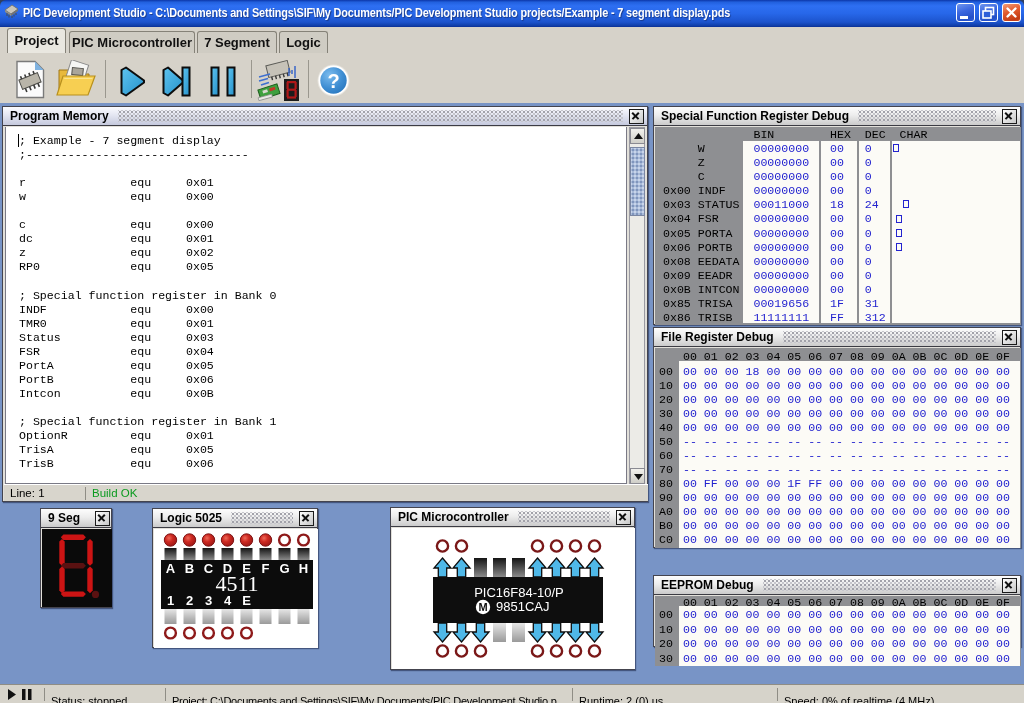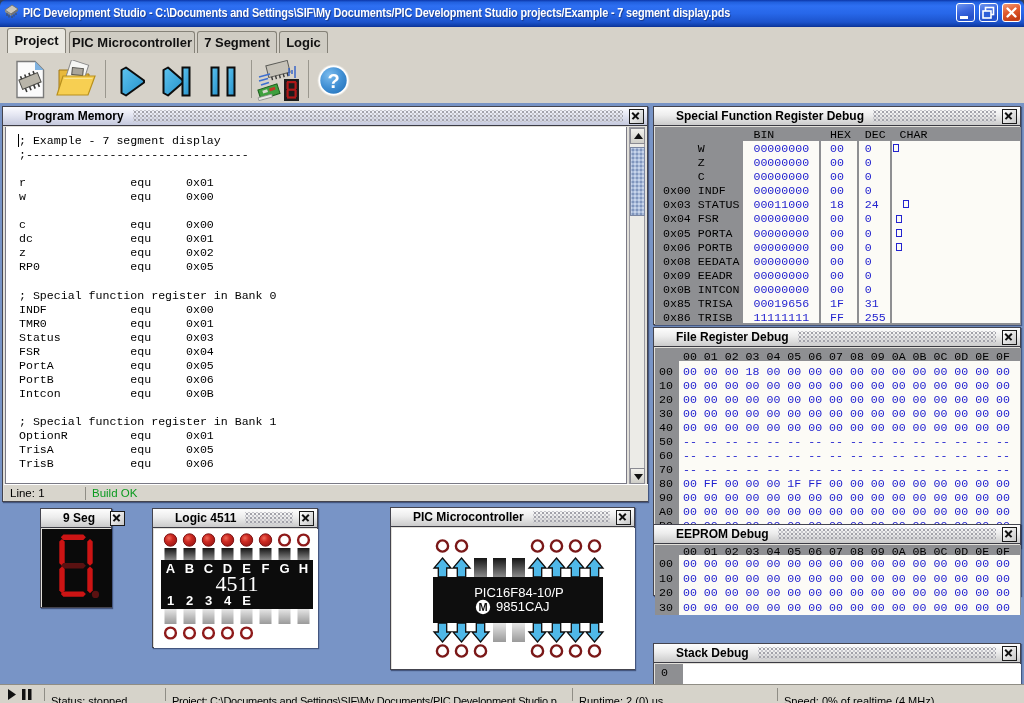--- a/index.html
+++ b/index.html
@@ -11,21 +11,21 @@
 .xbcls{background:linear-gradient(160deg,#F09B75 0%,#E2592C 45%,#C33C14 85%,#D04A20 100%);}
 .topstrip{position:absolute;left:0;top:27px;width:1024px;height:96px;background:#D6D2C9;border-bottom:1px solid #b8b4aa;}
 .tab{position:absolute;font:bold 13px "Liberation Sans", sans-serif;color:#111;text-align:center;border:1px solid #858278;border-bottom:none;border-radius:3px 3px 0 0;}
 .tabon{background:#E9E7E0;top:1px;height:25px;line-height:24px;}
 .taboff{background:#CFCCC3;top:4px;height:22px;line-height:21px;}
 .tsep{position:absolute;top:33px;width:1px;height:38px;background:#9a978e;}
 .mdi{position:absolute;left:0;top:103px;width:1024px;height:581px;background:#7894C6;overflow:hidden;}
 .win{position:absolute;background:#E2E0DA;border:1px solid #44444E;box-shadow:1px 1px 1px rgba(25,35,70,.55);}
 .ttl{position:absolute;left:0;top:0;right:0;height:19px;border-bottom:1px solid #3c3c44;display:flex;align-items:center;background:linear-gradient(180deg,#FDFDFD 0%,#EDEDED 45%,#CBCBCB 100%);}
 .ttl.act{background:linear-gradient(180deg,#FBFBFF 0%,#E4E6F2 45%,#C5C9DD 100%);}
-.ttl .t{font:bold 12px "Liberation Sans", sans-serif;color:#000;margin-left:22px;white-space:nowrap;}
+.ttl .t{font:bold 12px "Liberation Sans", sans-serif;color:#000;margin-left:7px;white-space:nowrap;}
 .bumps{flex:1;height:12px;margin:0 6px 0 9px;background-image:radial-gradient(circle,#a2a2aa 0.8px,rgba(0,0,0,0) 0.95px),radial-gradient(circle,#c6c6cc 0.8px,rgba(0,0,0,0) 0.95px);background-size:4px 4px;background-position:0 0,2px 2px;}
 .cls{width:15px;height:15px;margin-right:3px;border:1.5px solid #1a1a1a;background:linear-gradient(135deg,#ffffff,#c8c8c8);position:relative;flex:none;}
 .cls:before{content:"";position:absolute;left:1px;top:5px;width:9px;height:1.6px;background:#111;transform:rotate(45deg);}
 .cls:after{content:"";position:absolute;left:1px;top:5px;width:9px;height:1.6px;background:#111;transform:rotate(-45deg);}
 .body{position:absolute;left:1px;top:20px;right:1px;bottom:1px;}
 .mono{font:11.6px/14px "Liberation Mono", monospace;white-space:pre;}
 v{color:#2323CF;}
 .f11{font:11.5px "Liberation Sans", sans-serif;}
 .blue{color:#2323CF;}
 .gray-bg{background:#8E8F92;}
@@ -234,21 +234,21 @@
      C       <v>00000000   00   0</v>
 0x00 INDF    <v>00000000   00   0</v>
 0x03 STATUS  <v>00011000   18   24</v>
 0x04 FSR     <v>00000000   00   0</v>
 0x05 PORTA   <v>00000000   00   0</v>
 0x06 PORTB   <v>00000000   00   0</v>
 0x08 EEDATA  <v>00000000   00   0</v>
 0x09 EEADR   <v>00000000   00   0</v>
 0x0B INTCON  <v>00000000   00   0</v>
 0x85 TRISA   <v>00019656   1F   31</v>
-0x86 TRISB   <v>11111111   FF   255</v></pre>
+0x86 TRISB   <v>11111111   FF   312</v></pre>
 <div class="abs" style="left:238px;top:17.0px;width:6px;height:8px;border:1px solid #2323CF;"></div>
 <div class="abs" style="left:248px;top:73.4px;width:6px;height:8px;border:1px solid #2323CF;"></div>
 <div class="abs" style="left:241px;top:87.5px;width:6px;height:8px;border:1px solid #2323CF;"></div>
 <div class="abs" style="left:241px;top:101.6px;width:6px;height:8px;border:1px solid #2323CF;"></div>
 <div class="abs" style="left:241px;top:115.7px;width:6px;height:8px;border:1px solid #2323CF;"></div>
 </div>
 </div>
     </div>
 <div class="win" style="left:653px;top:224px;width:368px;height:221px">
 <div class="ttl">
@@ -282,52 +282,38 @@
 -- -- -- -- -- -- -- -- -- -- -- -- -- -- -- --
 -- -- -- -- -- -- -- -- -- -- -- -- -- -- -- --
 00 FF 00 00 00 1F FF 00 00 00 00 00 00 00 00 00
 00 00 00 00 00 00 00 00 00 00 00 00 00 00 00 00
 00 00 00 00 00 00 00 00 00 00 00 00 00 00 00 00
 00 00 00 00 00 00 00 00 00 00 00 00 00 00 00 00
 00 00 00 00 00 00 00 00 00 00 00 00 00 00 00 00</pre>
 </div>
 </div>
     </div>
-<div class="win" style="left:653px;top:421px;width:368px;height:72px">
+<div class="win" style="left:653px;top:472px;width:368px;height:72px">
 <div class="ttl">
         <div class="t">EEPROM Debug</div>
         <div class="bumps"></div>
         <div class="cls"></div>
       </div>
 <div class="body">
 <div class="abs gray-bg" style="left:0;top:0;width:366px;height:70px;">
 <div class="abs" style="left:24px;top:10px;width:341px;height:60px;background:#FCFBF6;"></div>
 <pre class="mono abs" style="left:28px;top:0px;color:#000">00 01 02 03 04 05 06 07 08 09 0A 0B 0C 0D 0E 0F</pre>
 <pre class="mono abs" style="left:4px;top:12px;line-height:14.6px;color:#000">00
 10
 20
 30</pre>
 <pre class="mono abs blue" style="left:28px;top:12px;line-height:14.6px;">00 00 00 00 00 00 00 00 00 00 00 00 00 00 00 00
 00 00 00 00 00 00 00 00 00 00 00 00 00 00 00 00
 00 00 00 00 00 00 00 00 00 00 00 00 00 00 00 00
 00 00 00 00 00 00 00 00 00 00 00 00 00 00 00 00</pre>
-</div>
-</div>
-    </div>
-<div class="win" style="left:653px;top:540px;width:368px;height:60px">
-<div class="ttl">
-        <div class="t">Stack Debug</div>
-        <div class="bumps"></div>
-        <div class="cls"></div>
-      </div>
-<div class="body">
-<div class="abs" style="left:0;top:0;width:366px;height:39px;background:#fff;">
-<div class="abs gray-bg" style="left:0;top:0;width:28px;height:39px;"></div>
-<pre class="mono abs" style="left:6px;top:2px;line-height:14.6px;color:#000">0
-1</pre>
 </div>
 </div>
     </div>
 <div class="win" style="left:40px;top:405px;width:72px;height:100px">
 <div class="ttl">
         <div class="t">9 Seg</div>
         <div class="bumps"></div>
         <div class="cls"></div>
       </div>
 <div class="body">
@@ -339,21 +325,21 @@
 <polygon points="18.8,36.8 21.4,34.1 41.3,34.1 43.9,36.8 41.3,39.5 21.4,39.5" fill="#5A1111"></polygon>
 <polygon points="20.0,37.4 22.7,40.0 22.7,61.6 20.0,64.2 17.3,61.6 17.3,40.0" fill="#CC1414"></polygon>
 <polygon points="48.0,37.4 50.7,40.0 50.7,61.6 48.0,64.2 45.3,61.6 45.3,40.0" fill="#CC1414"></polygon>
 <polygon points="18.8,65.1 21.4,62.4 41.3,62.4 43.9,65.1 41.3,67.8 21.4,67.8" fill="#CC1414"></polygon>
 <circle cx="53.5" cy="65.4" r="3.6" fill="#5A1111"></circle>
 </svg>
 </div>
     </div>
 <div class="win" style="left:152px;top:405px;width:166px;height:140px">
 <div class="ttl">
-        <div class="t">Logic 4511</div>
+        <div class="t">Logic 5025</div>
         <div class="bumps"></div>
         <div class="cls"></div>
       </div>
 <div class="body">
 <div class="abs" style="left:0;top:0;width:164px;height:119px;background:#fff;"></div>
 <svg class="abs" style="left:0;top:0" width="164" height="119" viewBox="0 0 164 119">
 <rect x="10.5" y="19" width="12" height="12" fill="url(#pind)"></rect>
 <rect x="29.5" y="19" width="12" height="12" fill="url(#pind)"></rect>
 <rect x="48.5" y="19" width="12" height="12" fill="url(#pind)"></rect>
 <rect x="67.5" y="19" width="12" height="12" fill="url(#pind)"></rect>

